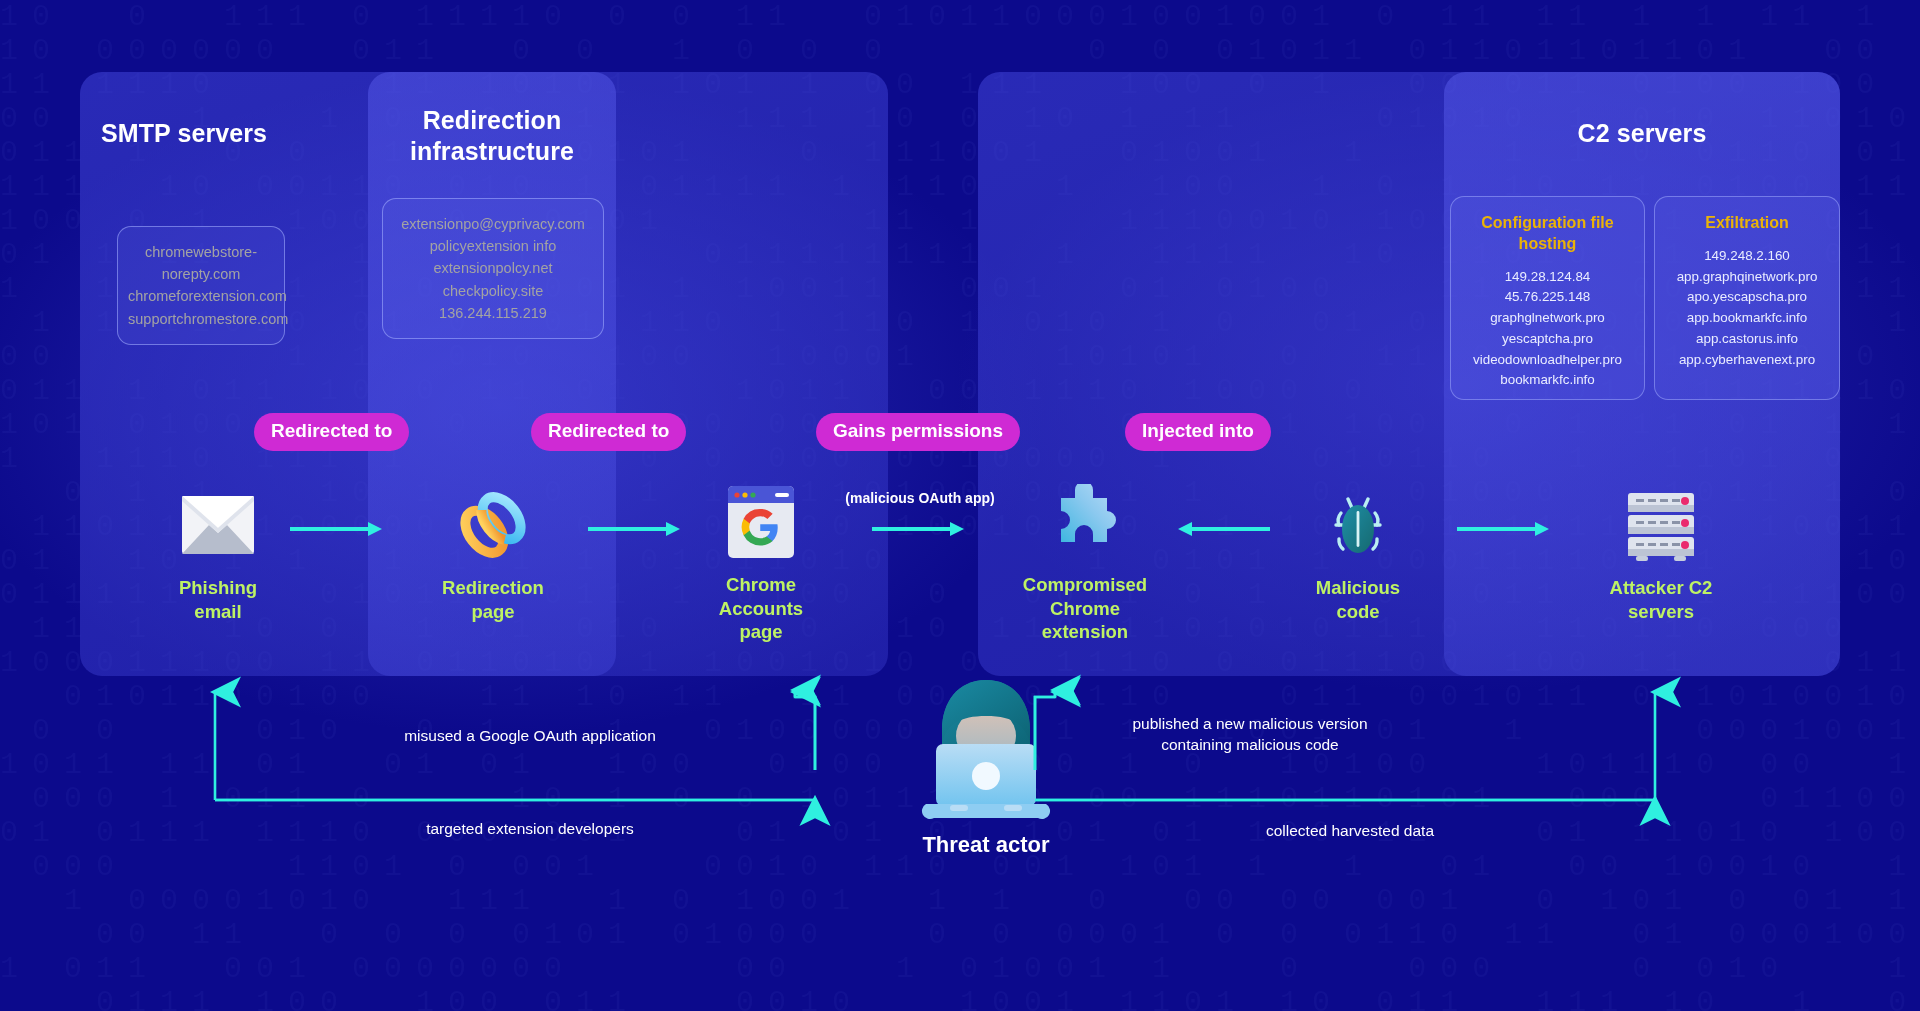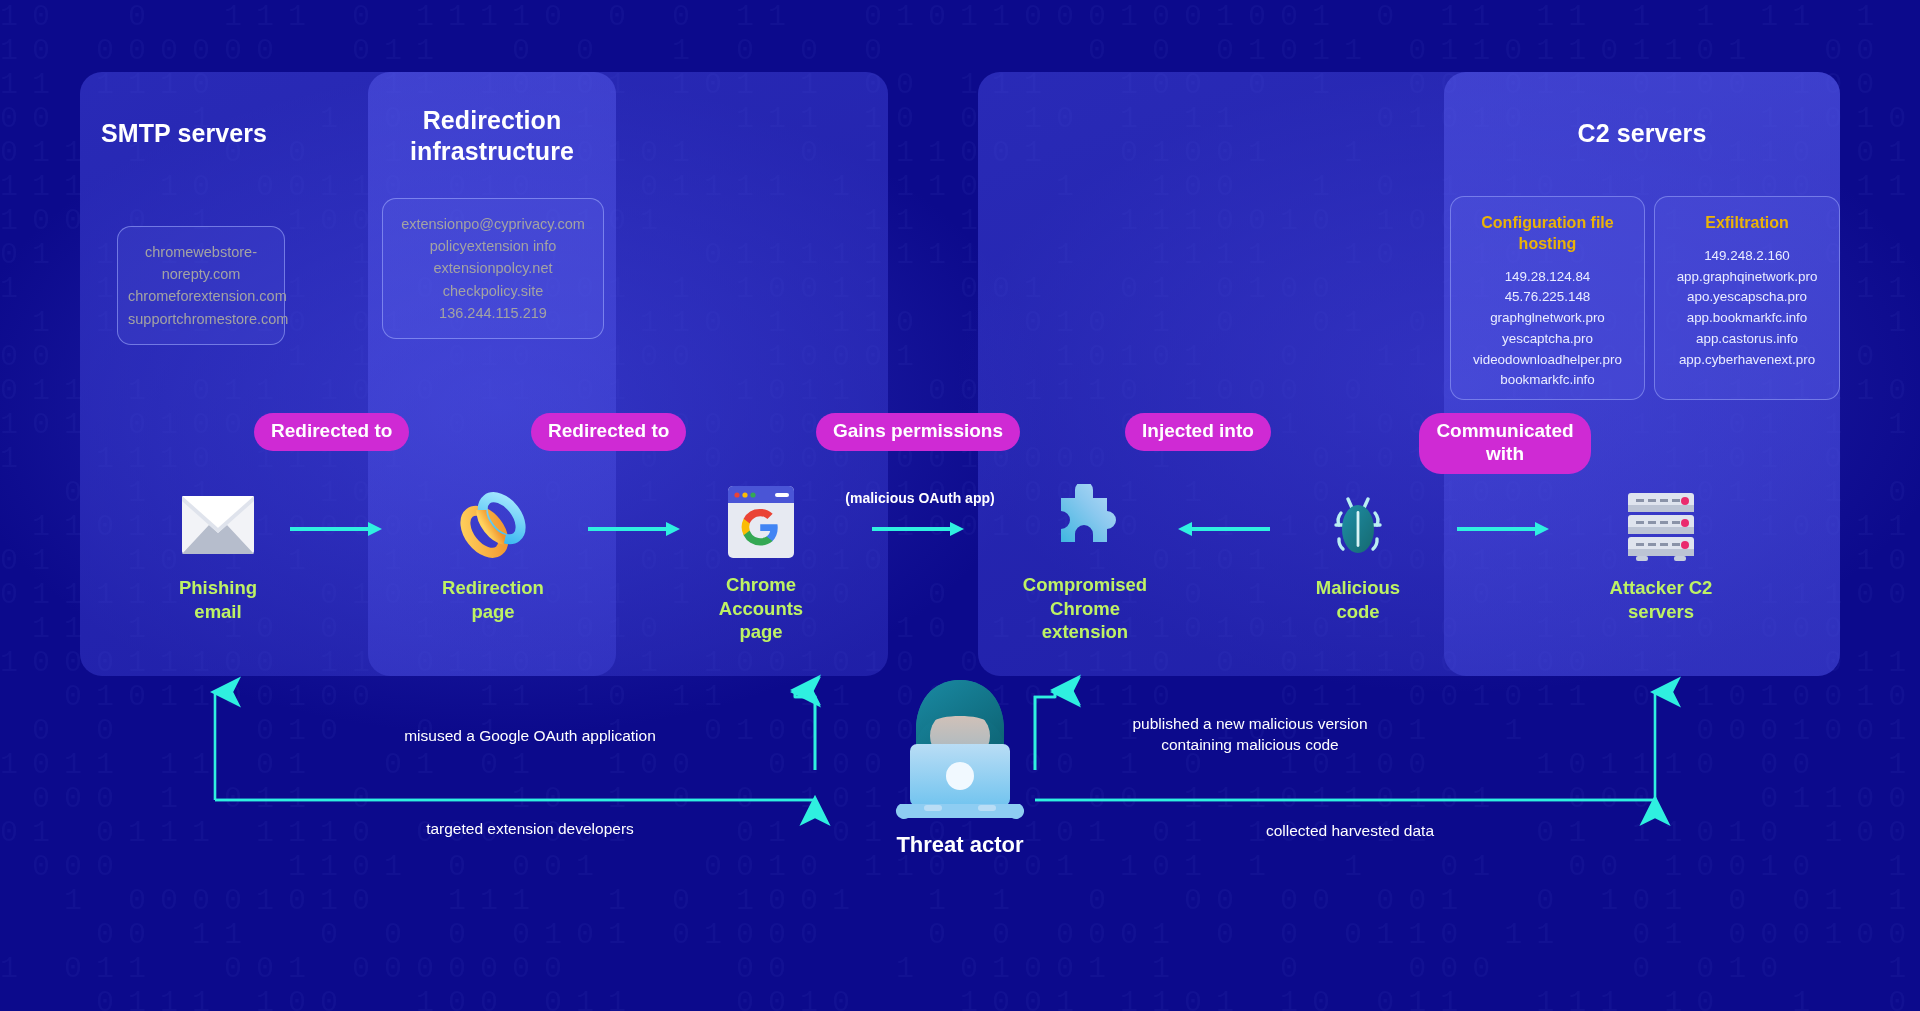--- a/index.html
+++ b/index.html
@@ -147,21 +147,21 @@
   #arrow-3 { left:872px;  top:522px; width:92px; }
   #arrow-4 { left:1178px; top:522px; width:92px; }
   #arrow-5 { left:1457px; top:522px; width:92px; }
 
   #oauth-note{
     position:absolute; left:840px; top:490px; width:160px;
     text-align:center; font-size:14px; font-weight:700; color:#ffffff;
   }
 
   
-  #node-actor{ position:absolute; left:850px; top:672px; width:220px; text-align:center; }
+  #node-actor{ position:absolute; left:876px; top:672px; width:220px; text-align:center; }
   #actor-caption{ margin-top:8px; font-size:22px; font-weight:700; color:#fff; }
 
   
   #feedback-svg{ position:absolute; left:0; top:660px; width:1920px; height:200px; }
 
   .note{
     position:absolute;
     font-size:15.5px; color:#ffffff; text-align:center; line-height:1.38;
     font-weight:400;
   }
@@ -246,21 +246,20 @@
 apo.yescapscha.pro
 app.bookmarkfc.info
 app.castorus.info
 app.cyberhavenext.pro</div>
   </div>
 
   <div class="pill" id="pill-1">Redirected to</div>
   <div class="pill" id="pill-2">Redirected to</div>
   <div class="pill" id="pill-3">Gains permissions</div>
   <div class="pill" id="pill-4">Injected into</div>
-  <div class="pill wrap" id="pill-5">Communicated with</div>
 
   <div class="node" id="node-email">
     <div class="glyph">
       <svg width="74" height="60" viewBox="0 0 74 60">
         <rect x="1" y="1" width="72" height="58" rx="3" fill="#f2f3f7"></rect>
         <path d="M1 1 L37 33 L73 1 Z" fill="#ffffff"></path>
         <path d="M1 59 L28 30 L37 38 L46 30 L73 59 Z" fill="#b6bdcc"></path>
         <path d="M1 1 L37 33 L73 1 L73 6 L37 38 L1 6 Z" fill="#dfe3ec"></path>
       </svg>
     </div>

